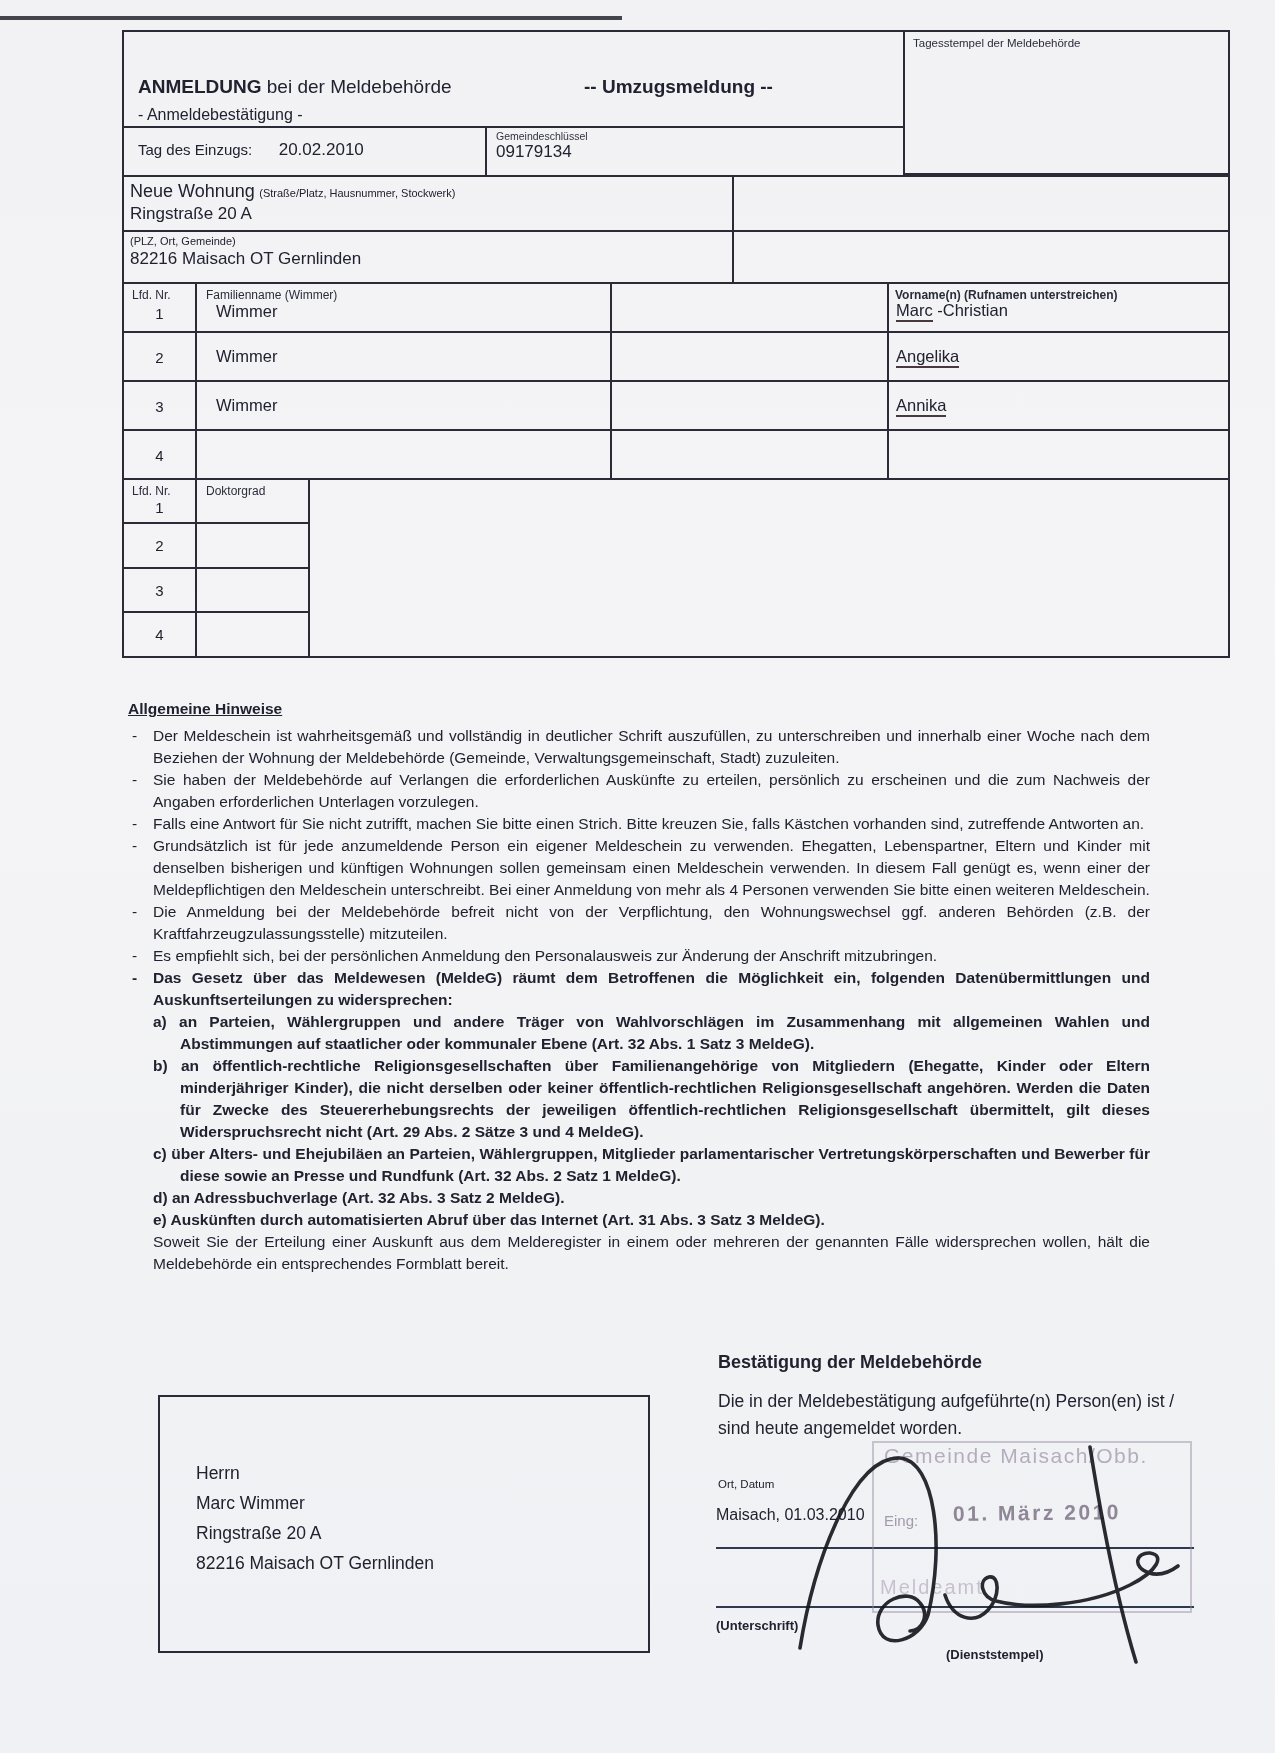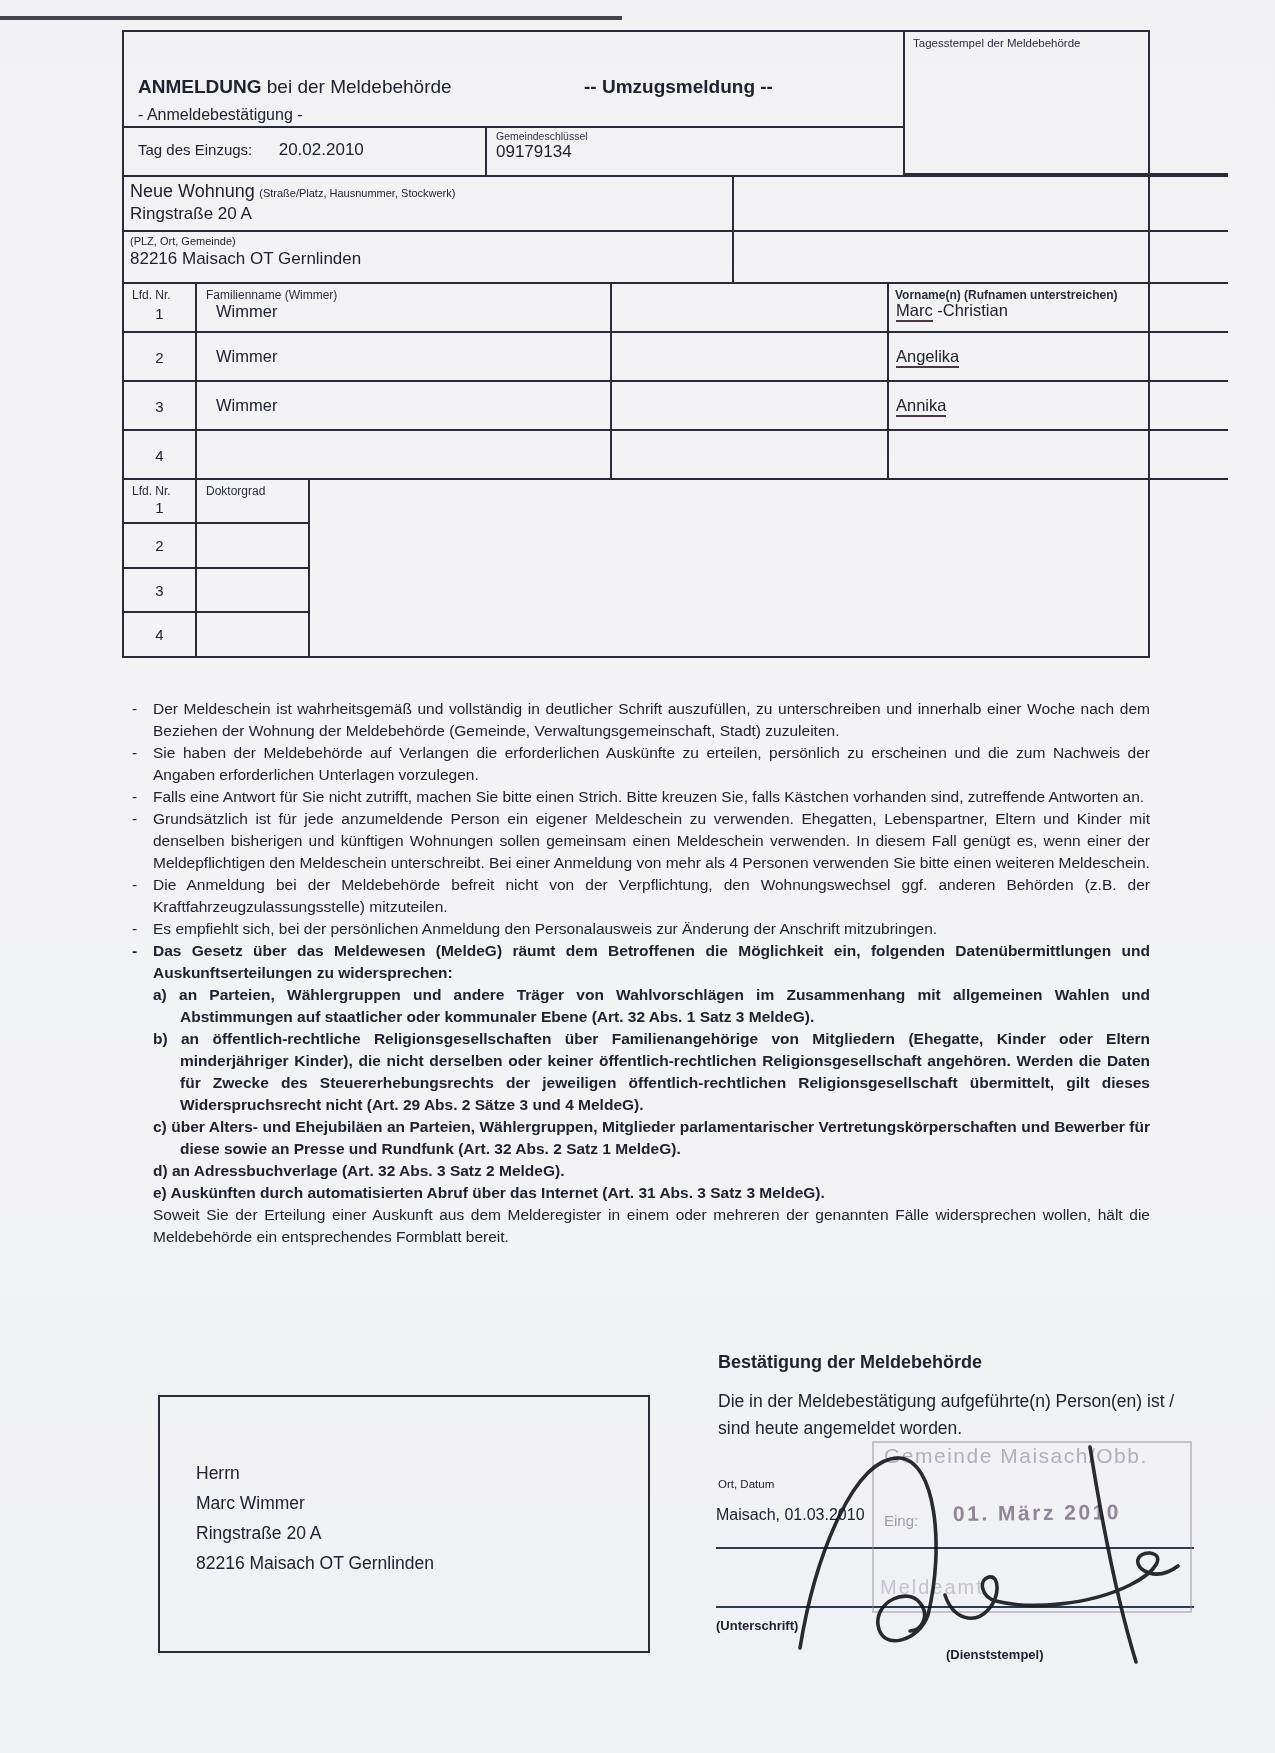--- a/index.html
+++ b/index.html
@@ -1,21 +1,21 @@
 <!DOCTYPE html>
 <html><head>
 <meta charset="utf-8">
 <style>
   html,body{margin:0;padding:0;background:#e7e7ea;}
   .page{position:relative;width:1275px;height:1753px;overflow:hidden;
         background:linear-gradient(180deg,#f2f2f5 0%,#f4f4f6 35%,#f0f1f4 100%);
         font-family:"Liberation Sans","DejaVu Sans",sans-serif;color:#20222f;}
   .ln{position:absolute;background:#2b2b38;}
   
-  .form{position:absolute;left:122px;top:30px;width:1028px;height:628px;
+  .form{position:absolute;left:122px;top:30px;width:1108px;height:628px;
         border:2px solid #2b2b38;box-sizing:border-box;padding-left:12px;}
   .ts-box{position:absolute;left:779px;top:0;width:325px;height:143px;
         border-left:2px solid #2b2b38;border-bottom:2px solid #2b2b38;
         box-sizing:border-box;padding:5px 8px;font-size:11.5px;color:#2a2c3a;}
   .title1{position:absolute;left:14px;top:44px;font-size:19px;}
   .title1 .b{font-weight:bold;}
   .umz{position:absolute;left:460px;top:44px;font-size:19px;font-weight:bold;}
   .title2{position:absolute;left:14px;top:74px;font-size:16px;}
   .cellA{position:absolute;left:0;top:96px;width:361px;height:47px;padding:12px 0 0 14px;box-sizing:border-box;}
   .cellA .lbl{font-size:15px;}
@@ -150,20 +150,21 @@
 
     <div class="colhead" style="left:8px;top:452px;">Lfd. Nr.</div>
     <div class="colhead" style="left:82px;top:452px;">Doktorgrad</div>
     <div class="nr" style="left:0;top:467px;">1</div>
     <div class="nr" style="left:0;top:505px;">2</div>
     <div class="nr" style="left:0;top:550px;">3</div>
     <div class="nr" style="left:0;top:594px;">4</div>
   </div>
 
   <div class="hints">
+    <div class="hints-heading">Allgemeine Hinweise</div>
     <div class="hint">Der Meldeschein ist wahrheitsgemäß und vollständig in deutlicher Schrift auszufüllen, zu unterschreiben und innerhalb einer Woche nach dem Beziehen der Wohnung der Meldebehörde (Gemeinde, Verwaltungsgemeinschaft, Stadt) zuzuleiten.</div>
     <div class="hint">Sie haben der Meldebehörde auf Verlangen die erforderlichen Auskünfte zu erteilen, persönlich zu erscheinen und die zum Nachweis der Angaben erforderlichen Unterlagen vorzulegen.</div>
     <div class="hint">Falls eine Antwort für Sie nicht zutrifft, machen Sie bitte einen Strich. Bitte kreuzen Sie, falls Kästchen vorhanden sind, zutreffende Antworten an.</div>
     <div class="hint">Grundsätzlich ist für jede anzumeldende Person ein eigener Meldeschein zu verwenden. Ehegatten, Lebenspartner, Eltern und Kinder mit denselben bisherigen und künftigen Wohnungen sollen gemeinsam einen Meldeschein verwenden. In diesem Fall genügt es, wenn einer der Meldepflichtigen den Meldeschein unterschreibt. Bei einer Anmeldung von mehr als 4 Personen verwenden Sie bitte einen weiteren Meldeschein.</div>
     <div class="hint">Die Anmeldung bei der Meldebehörde befreit nicht von der Verpflichtung, den Wohnungswechsel ggf. anderen Behörden (z.B. der Kraftfahrzeugzulassungsstelle) mitzuteilen.</div>
     <div class="hint">Es empfiehlt sich, bei der persönlichen Anmeldung den Personalausweis zur Änderung der Anschrift mitzubringen.</div>
     <div class="hint bold">Das Gesetz über das Meldewesen (MeldeG) räumt dem Betroffenen die Möglichkeit ein, folgenden Datenübermittlungen und Auskunftserteilungen zu widersprechen:</div>
     <div class="sub">a) an Parteien, Wählergruppen und andere Träger von Wahlvorschlägen im Zusammenhang mit allgemeinen Wahlen und Abstimmungen auf staatlicher oder kommunaler Ebene (Art. 32 Abs. 1 Satz 3 MeldeG).</div>
     <div class="sub">b) an öffentlich-rechtliche Religionsgesellschaften über Familienangehörige von Mitgliedern (Ehegatte, Kinder oder Eltern minderjähriger Kinder), die nicht derselben oder keiner öffentlich-rechtlichen Religionsgesellschaft angehören. Werden die Daten für Zwecke des Steuererhebungsrechts der jeweiligen öffentlich-rechtlichen Religionsgesellschaft übermittelt, gilt dieses Widerspruchsrecht nicht (Art. 29 Abs. 2 Sätze 3 und 4 MeldeG).</div>
     <div class="sub">c) über Alters- und Ehejubiläen an Parteien, Wählergruppen, Mitglieder parlamentarischer Vertretungskörperschaften und Bewerber für diese sowie an Presse und Rundfunk (Art. 32 Abs. 2 Satz 1 MeldeG).</div>

